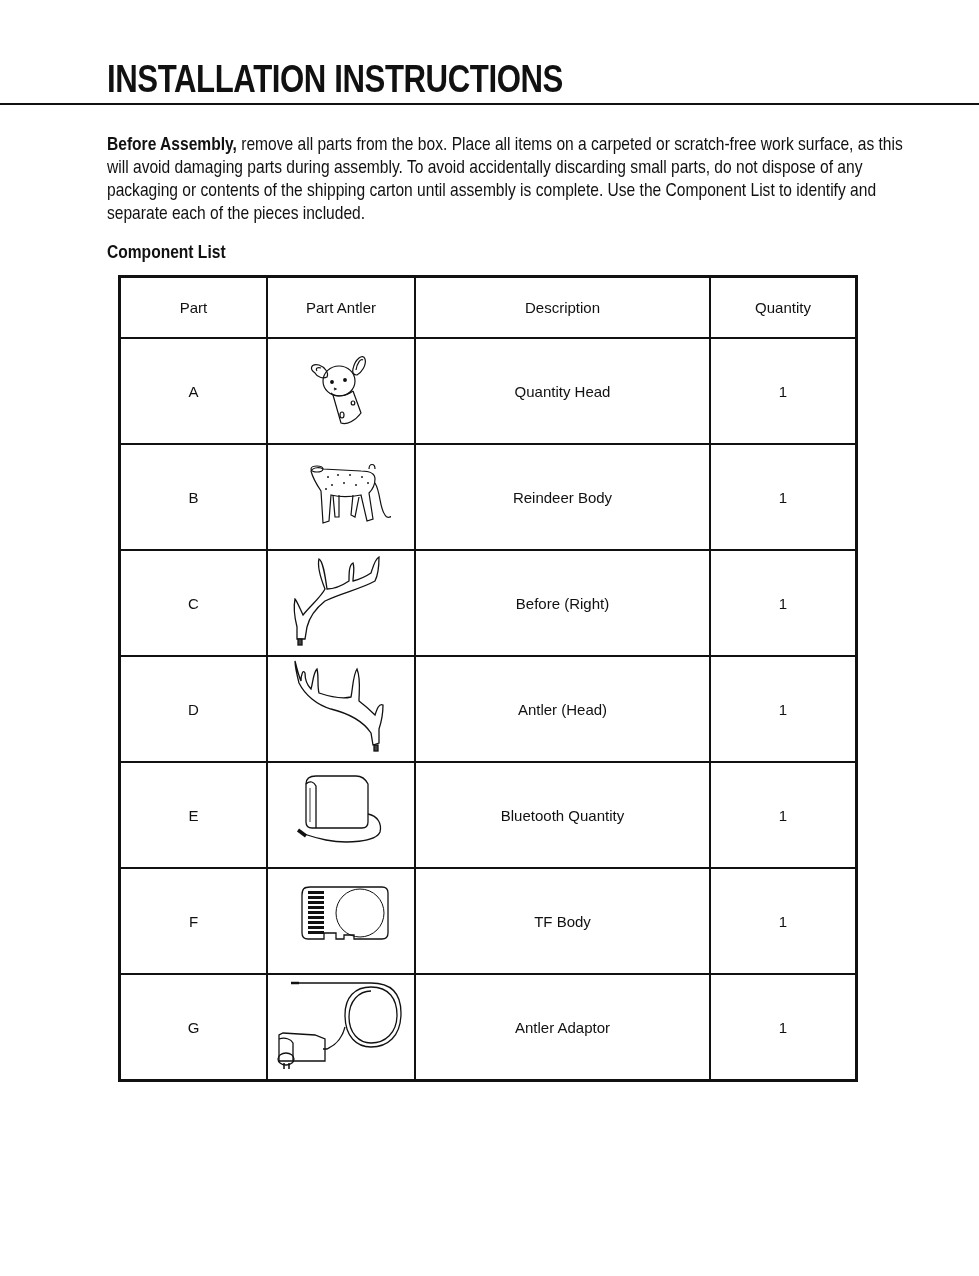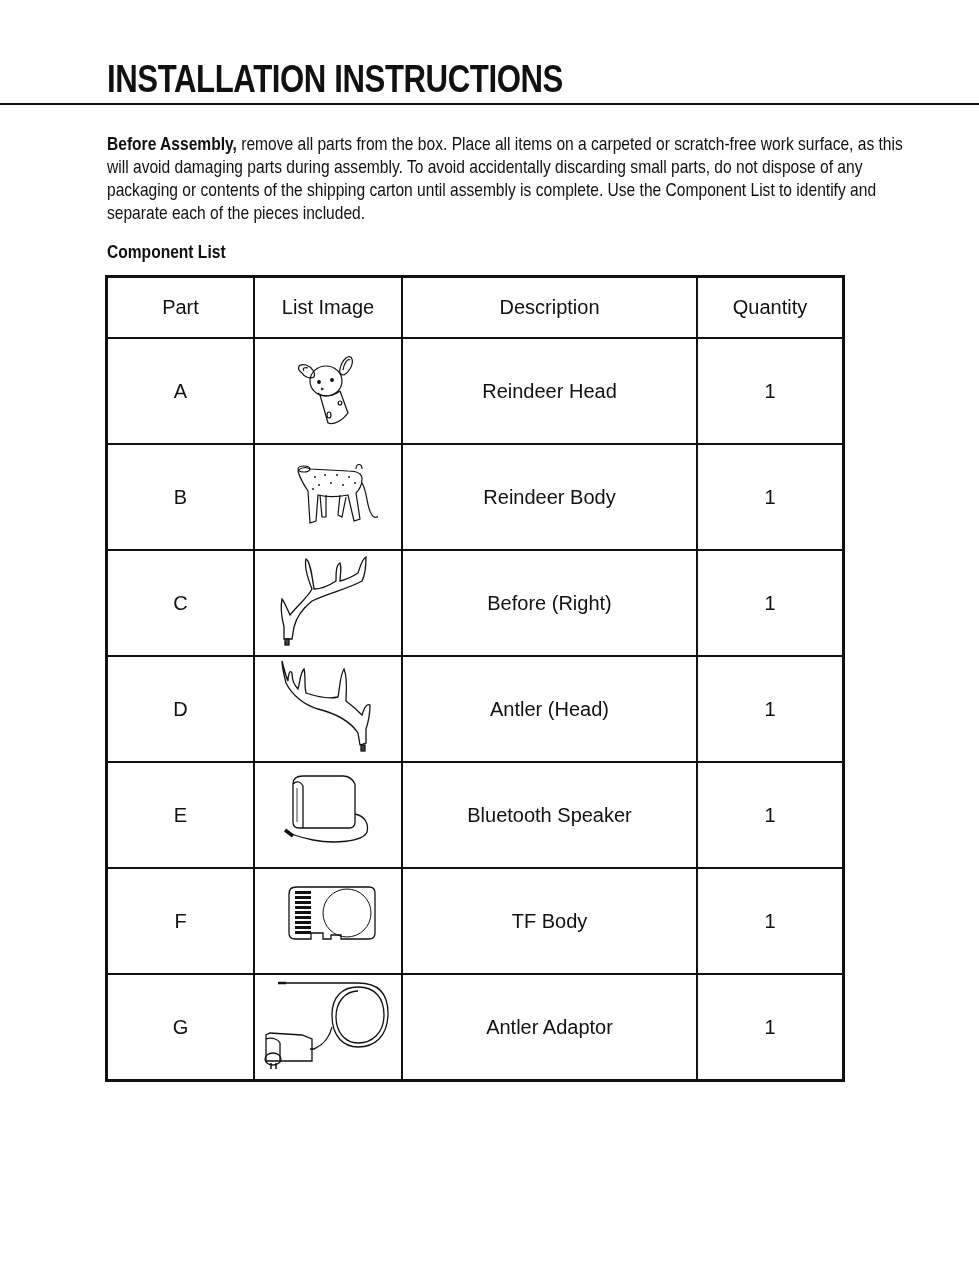--- a/index.html
+++ b/index.html
@@ -16,23 +16,23 @@
     font-family: "Liberation Sans", sans-serif; font-size: 19px; line-height: 23px;
     transform: scaleX(0.82); transform-origin: left top; color: #111;
   }
   .intro b { font-weight: bold; }
   .section {
     position: absolute; left: 107px; top: 241px;
     font-family: "Liberation Sans", sans-serif; font-weight: bold; font-size: 19px;
     transform: scaleX(0.82); transform-origin: left top; white-space: nowrap;
   }
   table.components {
-    position: absolute; left: 105px; top: 275px;
+    position: absolute; left: 118px; top: 275px;
     border-collapse: collapse; border: 3px solid #111;
-    font-family: "Liberation Sans", sans-serif; font-size: 20px; color: #111;
+    font-family: "Liberation Sans", sans-serif; font-size: 15px; color: #111;
   }
   table.components th, table.components td {
     border: 2px solid #111; text-align: center; vertical-align: middle; padding: 0;
     font-weight: normal;
   }
   table.components thead th { height: 59px; }
   table.components tbody td { height: 104px; }
   .c-part { width: 145px; }
   .c-img { width: 146px; }
   .c-desc { width: 293px; }
@@ -46,21 +46,21 @@
 <div class="rule"></div>
 
 <div class="intro"><b>Before Assembly,</b><span> remove all parts from the box. Place all items on a carpeted or scratch-free work surface, as this will avoid damaging parts during assembly. To avoid accidentally discarding small parts, do not dispose of any packaging or contents of the shipping carton until assembly is complete. Use the Component List to identify and separate each of the pieces included.</span></div>
 
 <div class="section">Component List</div>
 
 <table class="components">
   <thead>
     <tr>
       <th class="c-part">Part</th>
-      <th class="c-img">List Image</th>
+      <th class="c-img">Part Antler</th>
       <th class="c-desc">Description</th>
       <th class="c-qty">Quantity</th>
     </tr>
   </thead>
   <tbody>
 
     <tr>
       <td>A</td>
       <td>
         <svg class="part-img" width="80" height="80" viewBox="0 0 80 80" fill="none" stroke="#111" stroke-width="1.2">
@@ -71,21 +71,21 @@
           <ellipse cx="38" cy="30" rx="16" ry="15"></ellipse>
           <circle cx="31" cy="31" r="1.3" fill="#111"></circle>
           <circle cx="44" cy="29" r="1.3" fill="#111"></circle>
           <path d="M33 37 L35 38 L33 39"></path>
           <path d="M30 42 C34 46 44 46 52 40"></path>
           <path d="M32 44 L40 72 C46 74 54 70 60 62 L52 40"></path>
           <ellipse cx="52" cy="52" rx="1.8" ry="2"></ellipse>
           <ellipse cx="41" cy="64" rx="2" ry="3"></ellipse>
         </svg>
       </td>
-      <td>Reindeer Head</td>
+      <td>Quantity Head</td>
       <td>1</td>
     </tr>
 
     <tr>
       <td>B</td>
       <td>
         <svg class="part-img" width="100" height="80" viewBox="0 0 100 80" fill="none" stroke="#111" stroke-width="1.2">
           <path d="M20 14 C22 10 30 10 32 12 L70 14 C78 14 84 16 84 22 C84 30 80 34 78 36 L82 62 L76 64 L70 38 C60 40 48 40 40 38 L38 64 L32 66 L30 34 C26 28 22 22 20 14 Z"></path>
           <ellipse cx="26" cy="12" rx="6" ry="3"></ellipse>
           <path d="M78 12 C78 6 84 6 84 12"></path>
@@ -137,21 +137,21 @@
       <td>E</td>
       <td>
         <svg class="part-img" width="110" height="90" viewBox="0 0 110 90" fill="none" stroke="#111" stroke-width="1.3">
           <path d="M20 14 C20 8 24 6 30 6 L70 6 C76 6 80 10 82 14 L82 52 C82 56 80 58 76 58 L26 58 C22 58 20 56 20 52 Z"></path>
           <path d="M20 14 C24 10 28 12 30 16 L30 58"></path>
           <path d="M24 18 L24 52" stroke-width="0.8"></path>
           <path d="M82 44 C92 46 96 54 94 62 C90 72 60 74 40 70 C30 68 24 66 18 64"></path>
           <path d="M12 60 L20 66" stroke-width="3.5"></path>
         </svg>
       </td>
-      <td>Bluetooth Speaker</td>
+      <td>Bluetooth Quantity</td>
       <td>1</td>
     </tr>
 
     <tr>
       <td>F</td>
       <td>
         <svg class="part-img" width="110" height="80" viewBox="0 0 110 80" fill="none" stroke="#111" stroke-width="1.3">
           <path d="M16 14 C16 8 18 6 24 6 L96 6 C100 6 102 8 102 12 L102 52 C102 56 100 58 96 58 L68 58 L68 54 L58 54 L58 58 L50 58 L50 52 L38 52 L38 58 L22 58 C18 58 16 56 16 52 Z"></path>
           <g fill="#111" stroke="none">
             <rect x="22" y="10" width="16" height="3"></rect>

